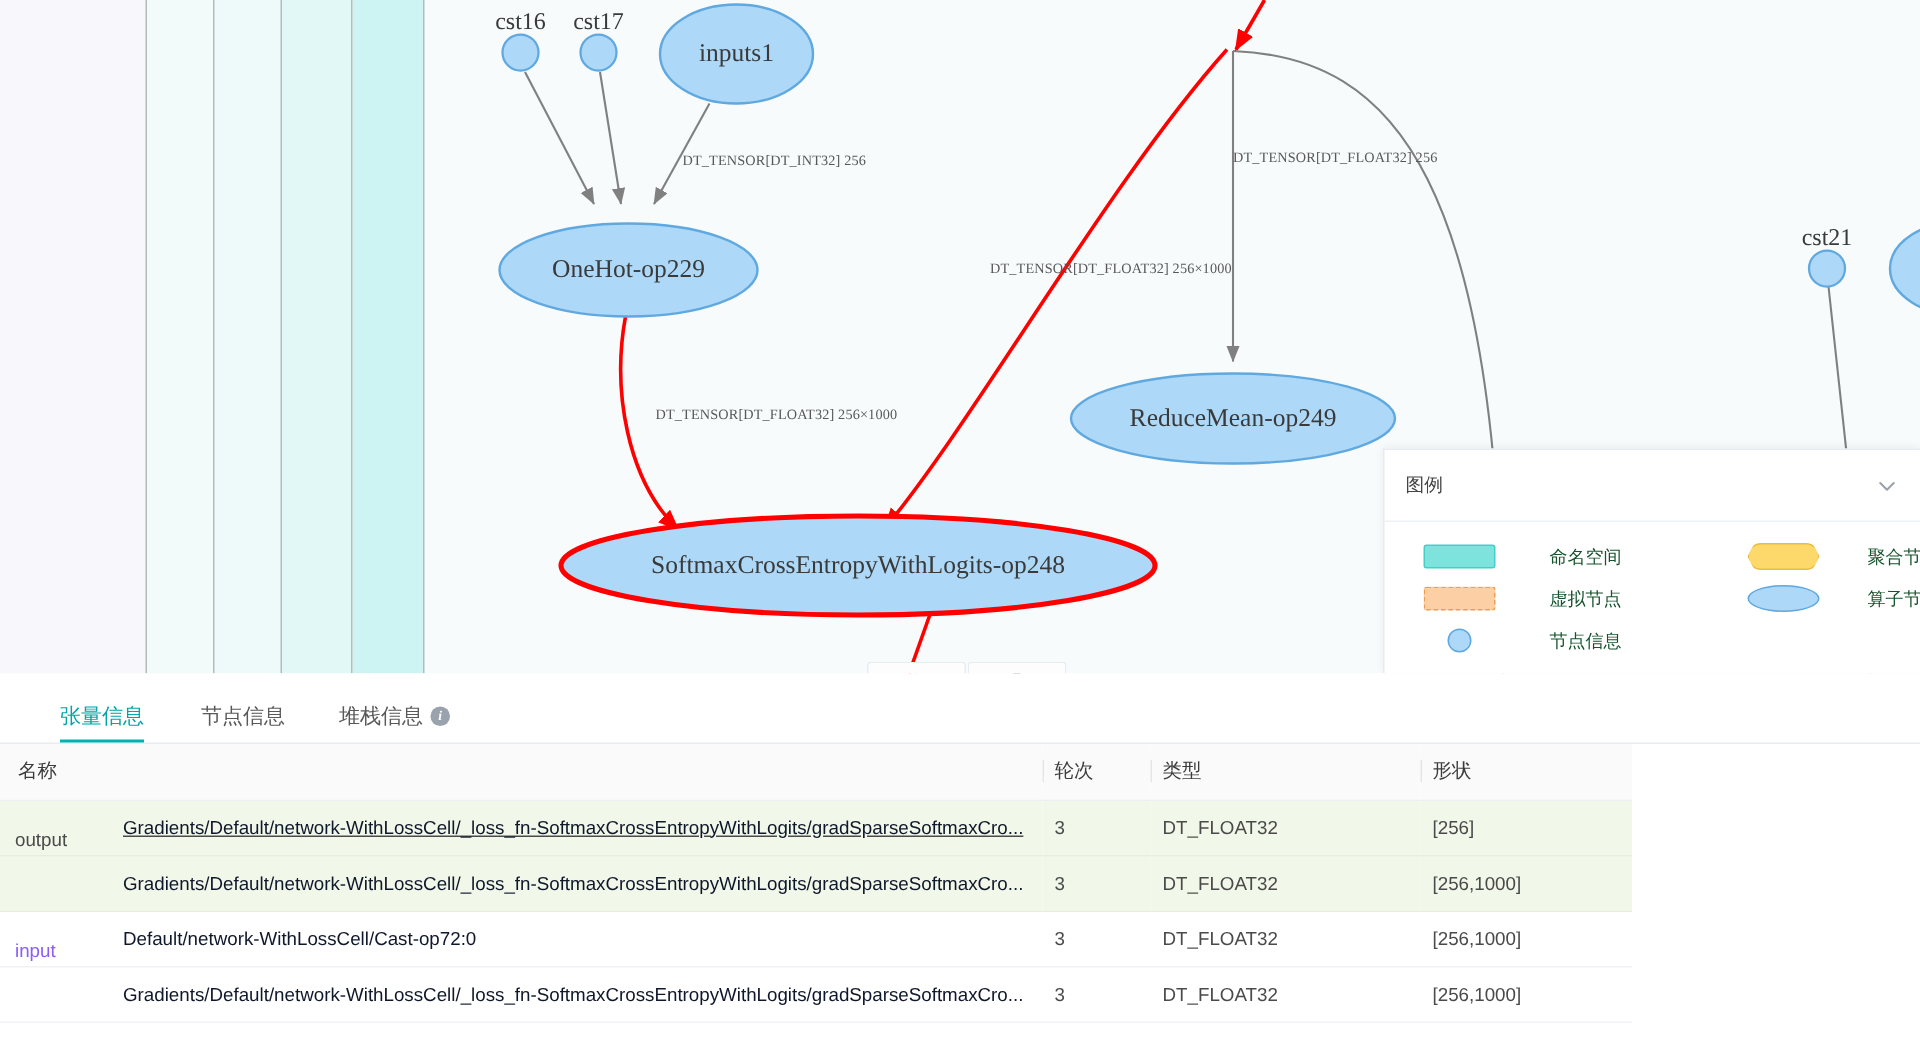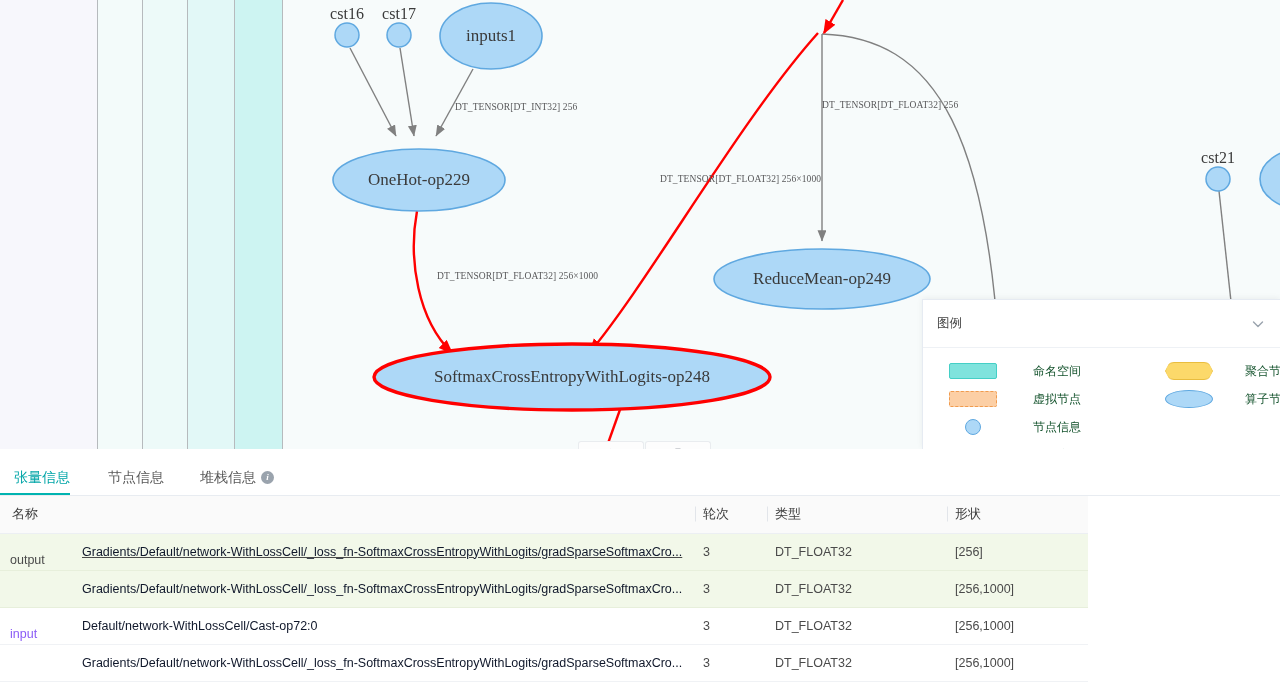--- a/index.html
+++ b/index.html
@@ -91,21 +91,21 @@
     padding-left: 0px;
   }
   .tab {
     position: relative;
     padding: 0 18px 11px 18px;
     font-size: 14px; color: #595959;
     cursor: pointer;
     display: flex; align-items: center; gap: 5px;
     line-height: 1;
   }
-  .tab:first-child { padding-left: 14px; padding-right: 20px; }
+  .tab:first-child { padding-left: 0; padding-right: 20px; margin-left: 40px; }
   .tab.active { color: #00a5a7; }
   .tab.active::after {
     content: "";
     position: absolute; left: 0; right: 20px; bottom: 0;
     height: 2px; background: #00b3b0;
   }
   .info-icon {
     display:inline-block; width: 13px; height: 13px; border-radius: 50%;
     background: #9aa3ad; color: #fff; font-size: 9px; font-style: italic;
     font-family: "Liberation Serif", serif;

